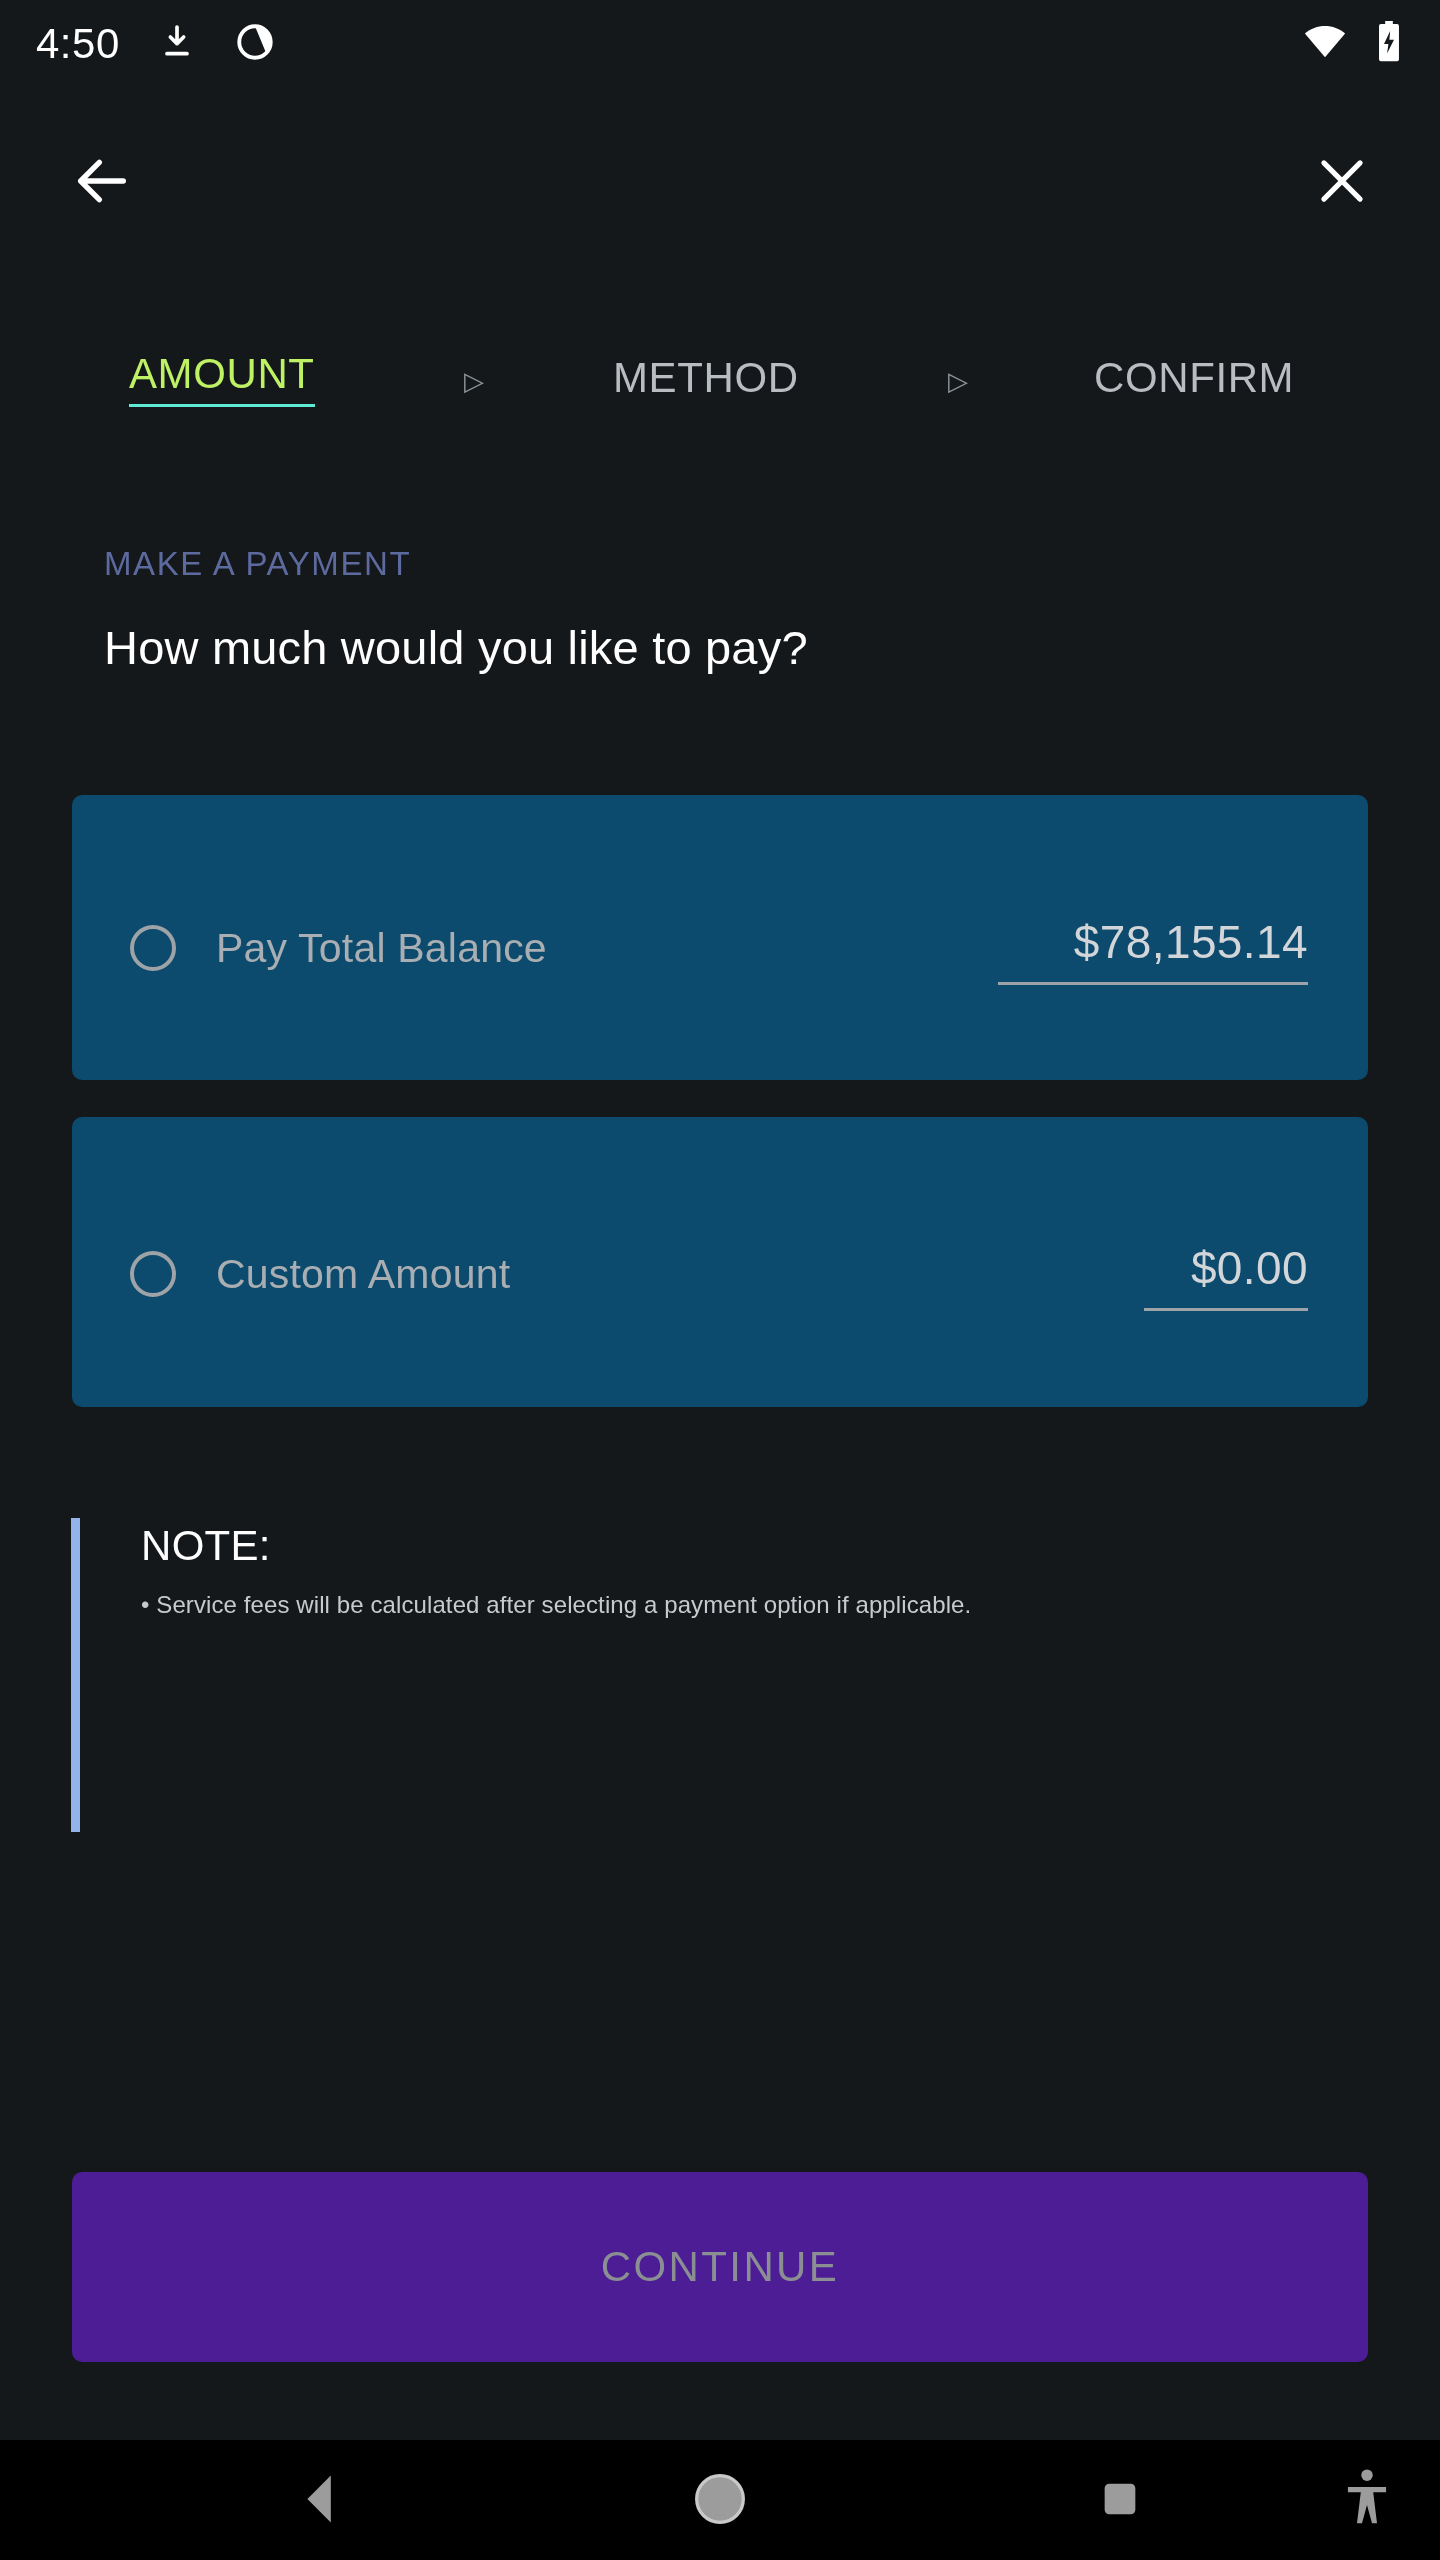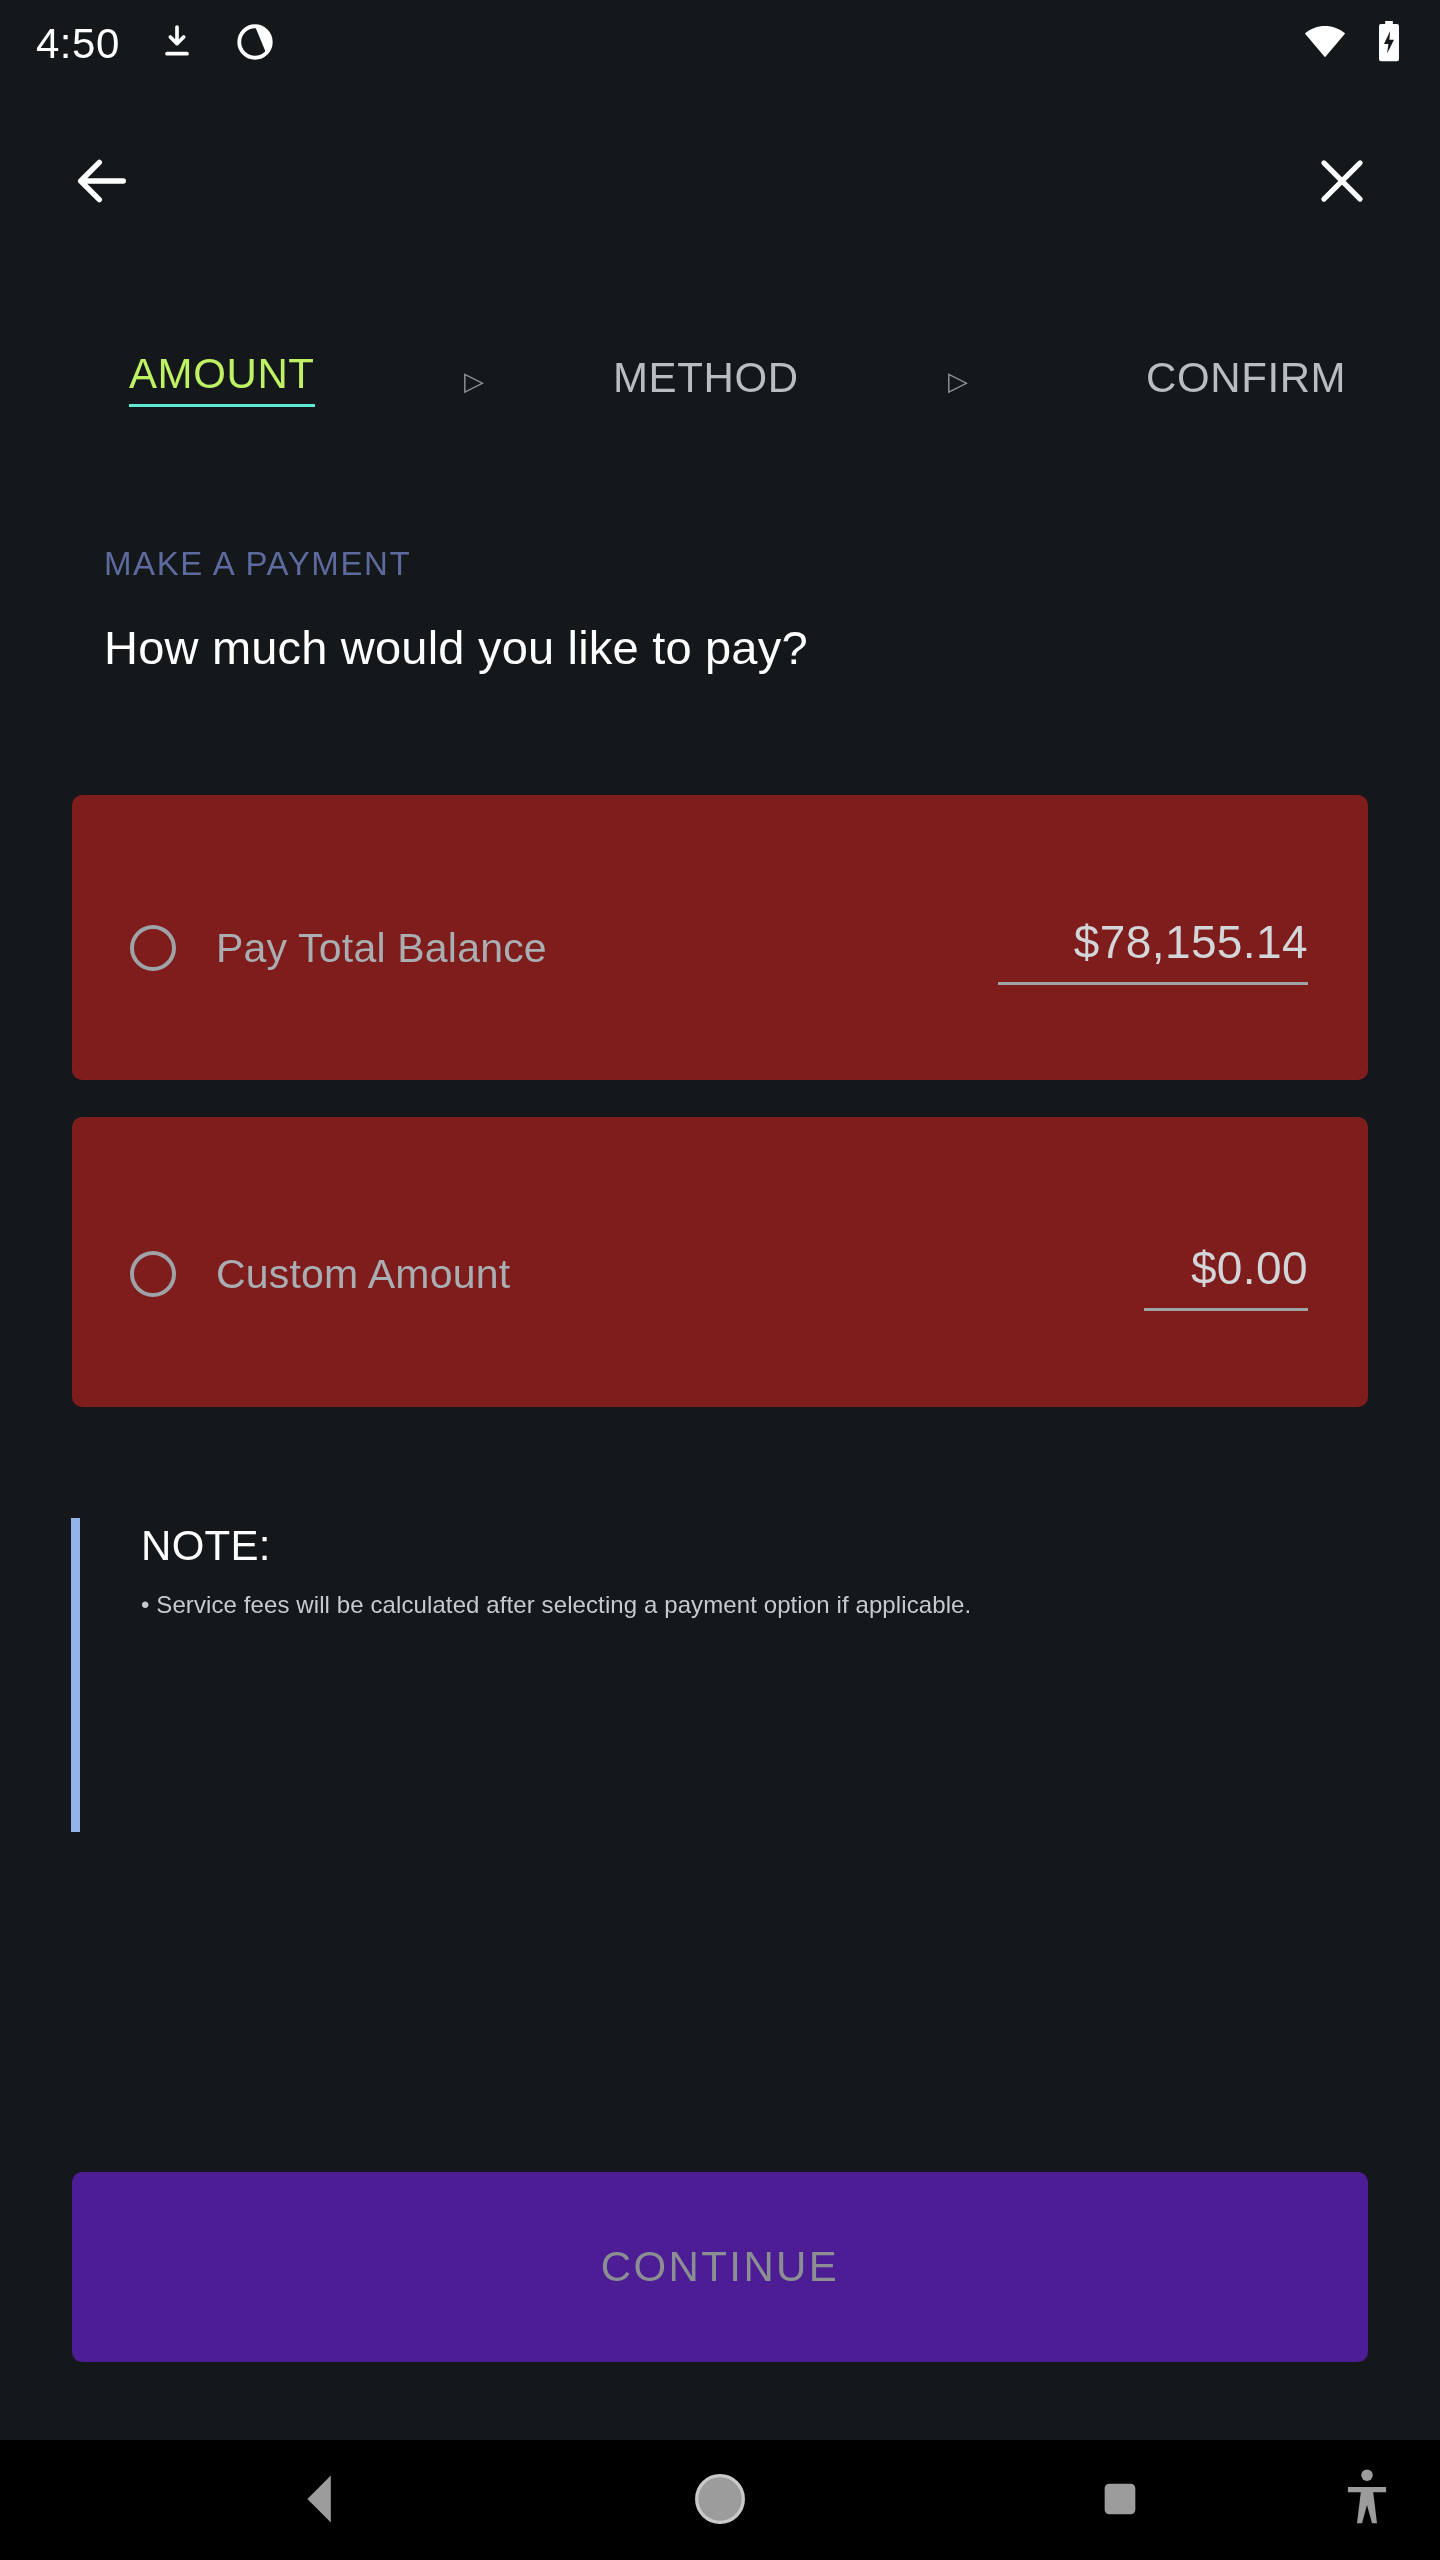--- a/index.html
+++ b/index.html
@@ -64,21 +64,21 @@
     font-family:"Liberation Sans", sans-serif;
     padding:0;
   }
   .step.active {
     color:#bef264;
     border-bottom:3px solid #5eead4;
     padding-bottom:6px;
   }
   .step-1 { position:absolute; left:129px; top:2px; }
   .step-2 { position:absolute; left:613px; top:6px; }
-  .step-3 { position:absolute; left:1146px; top:6px; }
+  .step-3 { position:absolute; left:1094px; top:6px; }
   .step-sep {
     position:absolute; top:20px;
     color:#8b9196; font-size:26px; line-height:1;
   }
   .sep-1 { left:464px; }
   .sep-2 { left:948px; }
 
   
   .eyebrow {
     position:absolute; left:104px; top:545px;
@@ -87,21 +87,21 @@
   .headline {
     position:absolute; left:104px; top:620px;
     color:#ffffff; font-size:47px; font-weight:400;
     letter-spacing:.2px;
   }
 
   
   .card {
     position:absolute; left:72px;
     width:1296px;
-    background:#7f1d1d;
+    background:#0c4a6e;
     border-radius:10px;
     cursor:pointer;
   }
   .card-1 { top:795px;  height:285px; }
   .card-2 { top:1117px; height:290px; }
   .card-row {
     position:absolute; left:0; right:0;
     display:flex; align-items:center;
   }
   .card-1 .card-row { top:118px; height:70px; }

